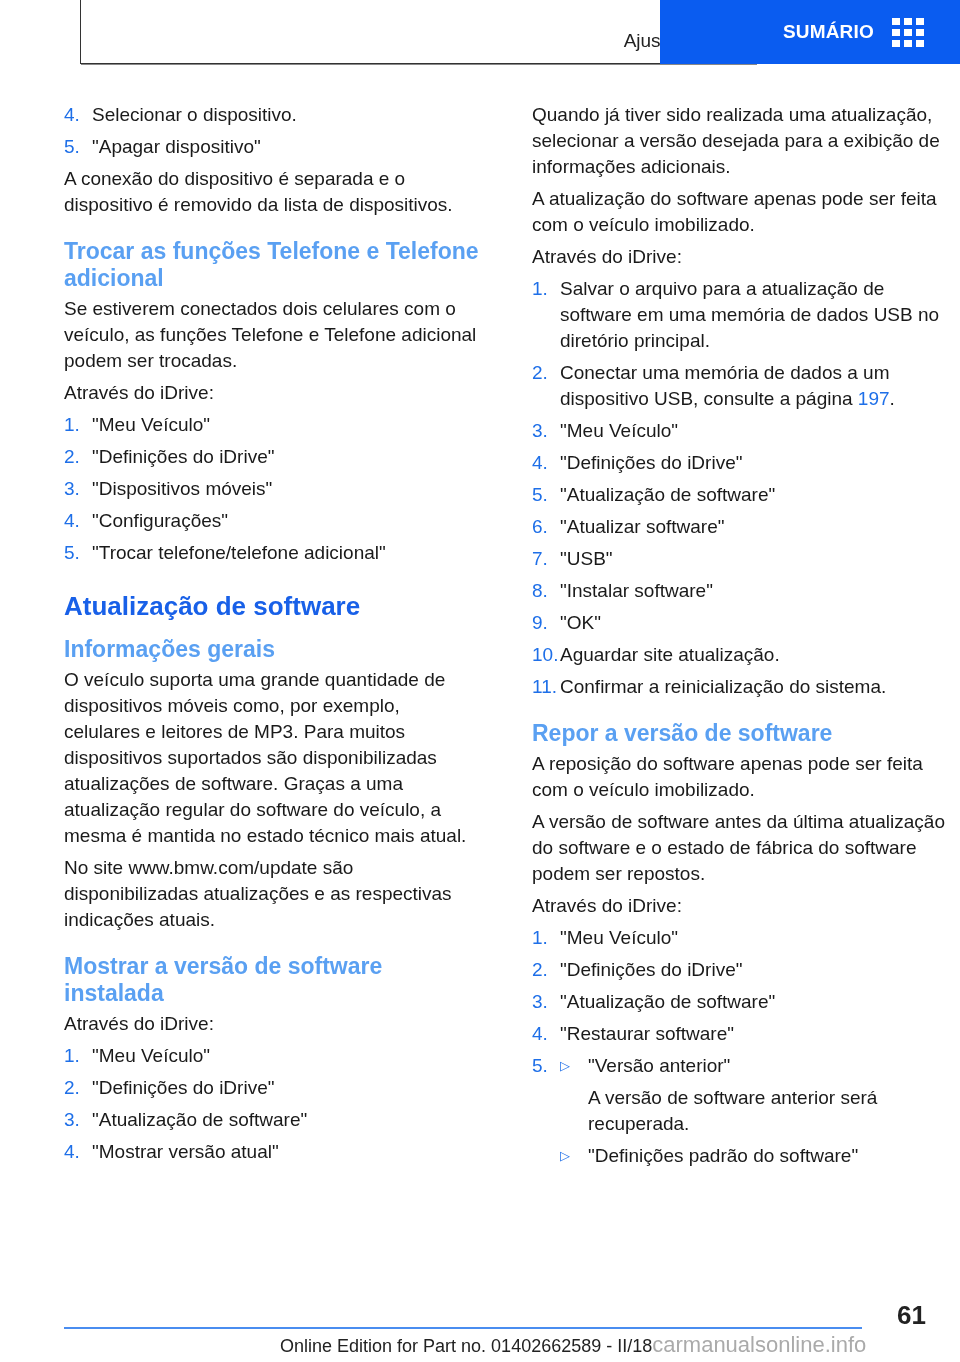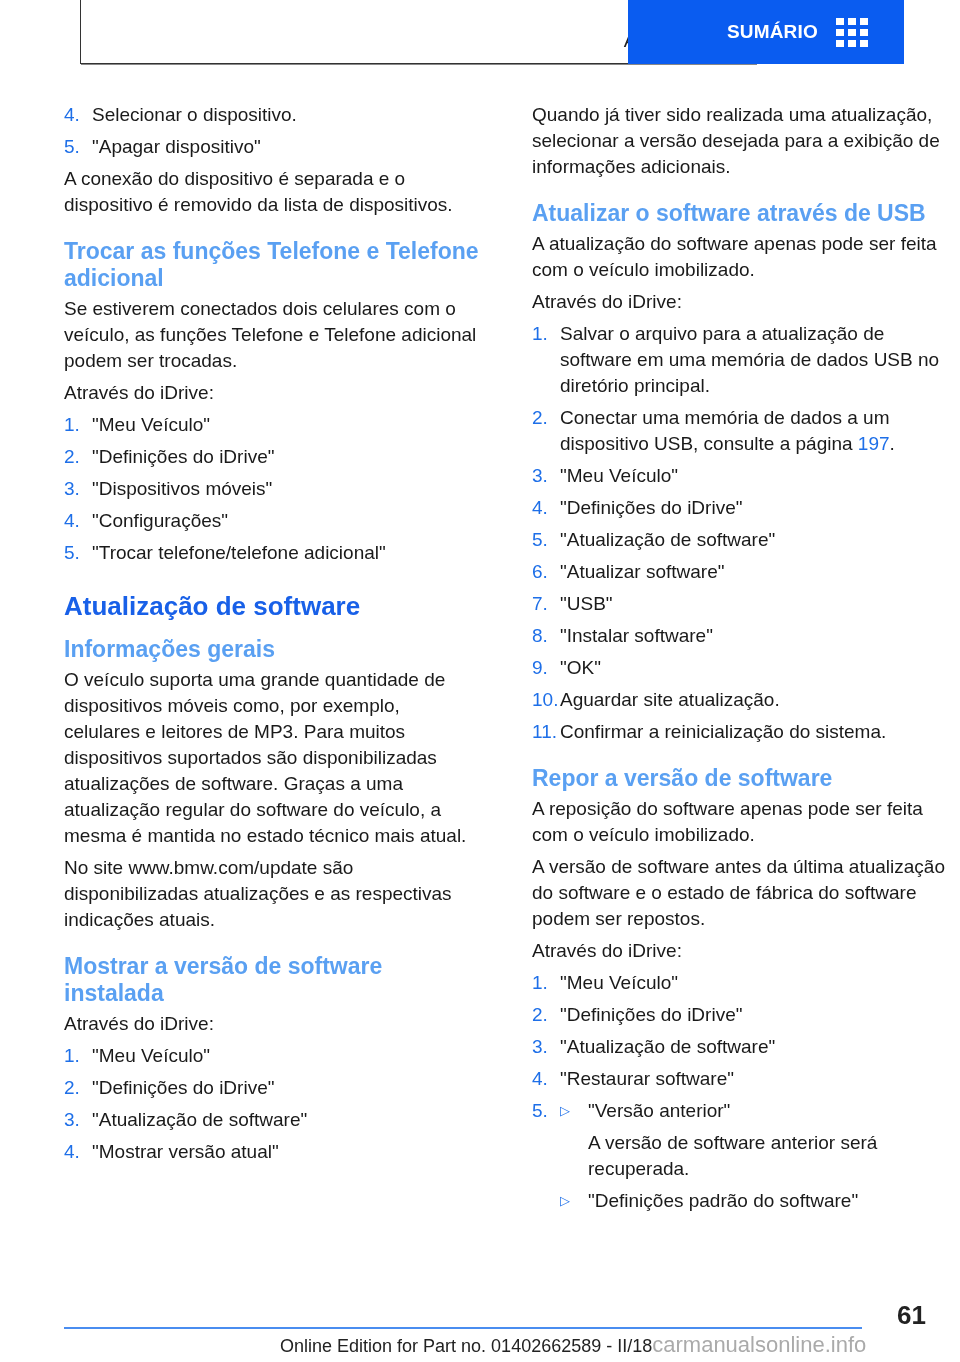--- a/index.html
+++ b/index.html
@@ -2,21 +2,21 @@
 <html><head>
 <meta charset="utf-8">
 <style>
   html, body { margin:0; padding:0; background:#ffffff; }
   body { width:960px; height:1362px; position:relative; overflow:hidden;
          font-family:"Liberation Sans", "DejaVu Sans", sans-serif; color:#1a1a1a; }
   .header-box { position:absolute; left:80px; top:0; width:676px; height:64px;
          border:1px solid #333; border-top:none; box-sizing:border-box;
          box-shadow:1px 1px 0 #888; }
   .header-title { position:absolute; right:12px; top:30px; font-size:19px; color:#222; }
-  .toc-btn { position:absolute; left:628px; top:0; width:276px; height:64px;
+  .toc-btn { position:absolute; left:660px; top:0; width:300px; height:64px;
          background:#0a5cf0; color:#fff; display:flex; align-items:center;
          justify-content:flex-end; padding-right:36px; box-sizing:border-box; cursor:pointer;padding-left:10px; }
   .toc-label { font-weight:bold; font-size:19px; letter-spacing:0.2px; margin-right:18px; }
   .grid-icon { display:grid; grid-template-columns:repeat(3,8px); grid-template-rows:repeat(3,7px);
          gap:4px 4px; }
   .grid-icon span { background:#fff; display:block; }
   .col { position:absolute; top:102px; font-size:19px; line-height:26px; }
   .col-left { left:64px; width:415px; }
   .col-right { left:532px; width:415px; }
   p { margin:0 0 6px 0; }
@@ -109,21 +109,20 @@
     </div>
   <div class="step">
       <span class="num">4.</span>
       <span>"Mostrar versão atual"</span>
     </div>
 </div>
 
 <div class="col col-right">
   <p>Quando já tiver sido realizada uma atualização, selecionar a versão desejada para a exibição de informações adicionais.</p>
 
-  <div class="h3">Atualizar o software através de USB</div>
   <p>A atualização do software apenas pode ser feita com o veículo imobilizado.</p>
   <p>Através do iDrive:</p>
   <div class="step">
       <span class="num">1.</span>
       <span>Salvar o arquivo para a atualização de software em uma memória de dados USB no diretório principal.</span>
     </div>
   <div class="step">
       <span class="num">2.</span>
       <span><span>Conectar uma memória de dados a um dispositivo USB, consulte a página </span><span class="link">197</span><span>.</span></span>
     </div>

